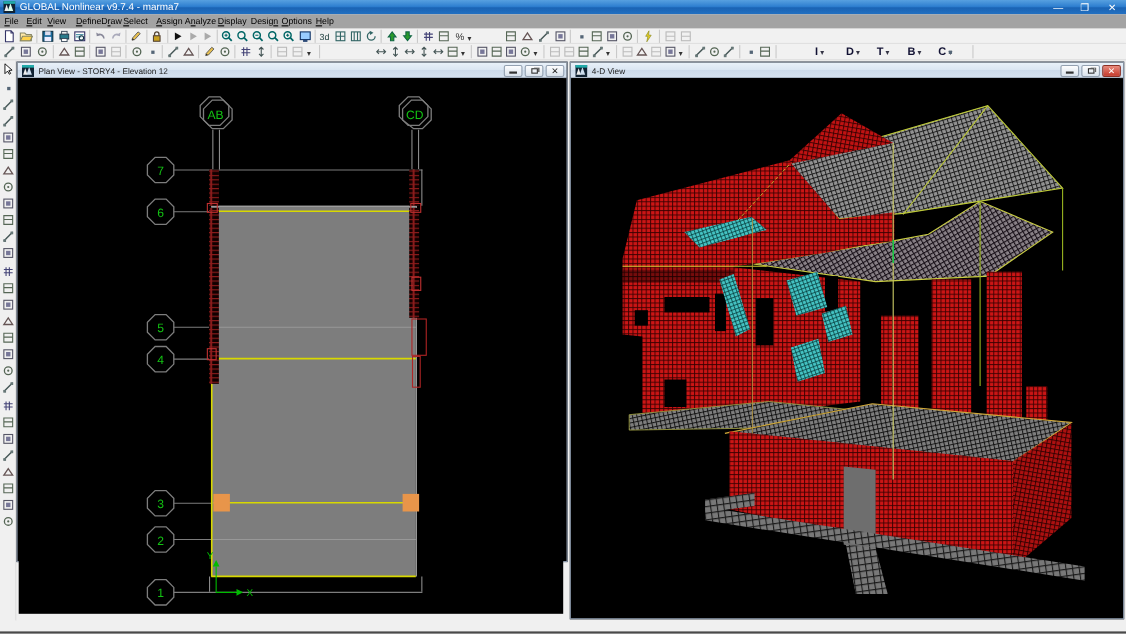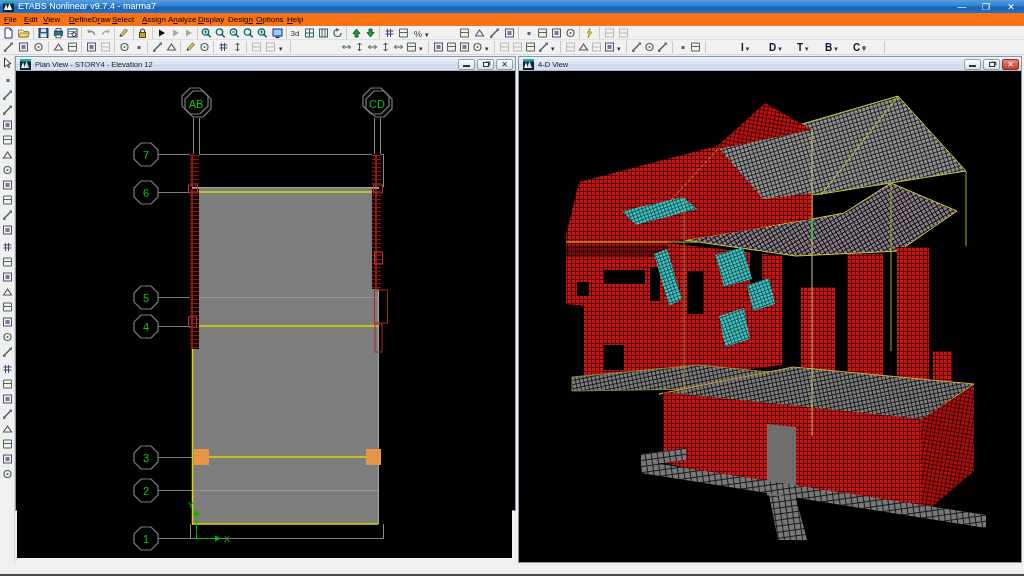--- a/index.html
+++ b/index.html
@@ -5,21 +5,21 @@
 * { margin:0; padding:0; box-sizing:border-box; }
 html,body { width:1024px; height:576px; overflow:hidden; background:#f0f0f0; }
 #app { position:absolute; left:0; top:0; width:1024px; height:576px; font-family:"Liberation Sans",sans-serif; }
 
 #titlebar { position:absolute; left:0; top:0; width:1024px; height:13px;
   background:linear-gradient(#57a0e0 0%, #2e7fd0 45%, #1a63b4 55%, #2371c2 100%); }
 #titlebar .ticon { position:absolute; left:3px; top:1px; width:11px; height:11px; }
 #titlebar .ttext { position:absolute; left:18px; top:1px; color:#fff; font-size:9px; }
 .wbtn { position:absolute; top:2px; color:#fff; font-size:9px; width:22px; text-align:center; }
 
-#menubar { position:absolute; left:0; top:13px; width:1024px; height:13px; background:#f97316; }
+#menubar { position:absolute; left:0; top:13px; width:1024px; height:13px; background:#a3a3a3; }
 #menubar span { position:absolute; top:2px; font-size:8px; color:#000; }
 
 #tb1 { position:absolute; left:0; top:26px; width:1024px; height:14px; background:#f1f1f1; border-bottom:1px solid #e0e0e0; }
 #tb2 { position:absolute; left:0; top:40px; width:1024px; height:15px; background:#f1f1f1; border-bottom:1px solid #d6d6d6; }
 #lefttb { position:absolute; left:0; top:55px; width:15px; height:509px; background:#f0f0f0; border-right:1px solid #dadada; }
 .ic { position:absolute; width:13px; height:12px; }
 
 #mdi { position:absolute; left:15px; top:55px; width:1009px; height:509px; background:#f0f0f0; }
 .win { position:absolute; border:1px solid #8996a8; background:#000; }
 .wtitle { position:absolute; left:0; top:0; right:0; height:14px;
@@ -178,21 +178,21 @@
 </defs>
 </svg>
 
 <div id="titlebar">
   <svg class="ticon" viewBox="0 0 11 11">
         <rect x="0" y="0" width="11" height="11" fill="#123"></rect>
         <path d="M1 9 L3 3 L5 9 Z" fill="#eee"></path>
         <path d="M4 9 L6.5 2 L9 9 Z" fill="#dfe"></path>
         <rect x="0" y="0" width="11" height="2.5" fill="#2aa"></rect>
       </svg>
-  <div class="ttext">ETABS Nonlinear v9.7.4 - marma7</div>
+  <div class="ttext">GLOBAL Nonlinear v9.7.4 - marma7</div>
   <div class="wbtn" style="left:951px;">—</div>
   <div class="wbtn" style="left:975px;">❐</div>
   <div class="wbtn" style="left:1000px;">✕</div>
 </div>
 
 <div id="menubar">
   <span style="left:4px"><u>F</u>ile</span>
   <span style="left:24px"><u>E</u>dit</span>
   <span style="left:43px"><u>V</u>iew</span>
   <span style="left:69px"><u>D</u>efine</span>

